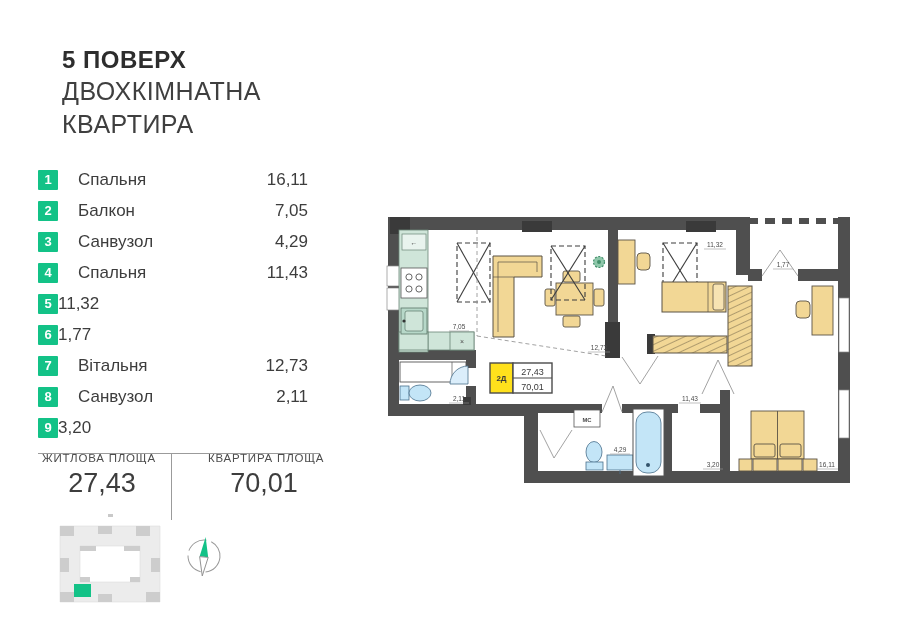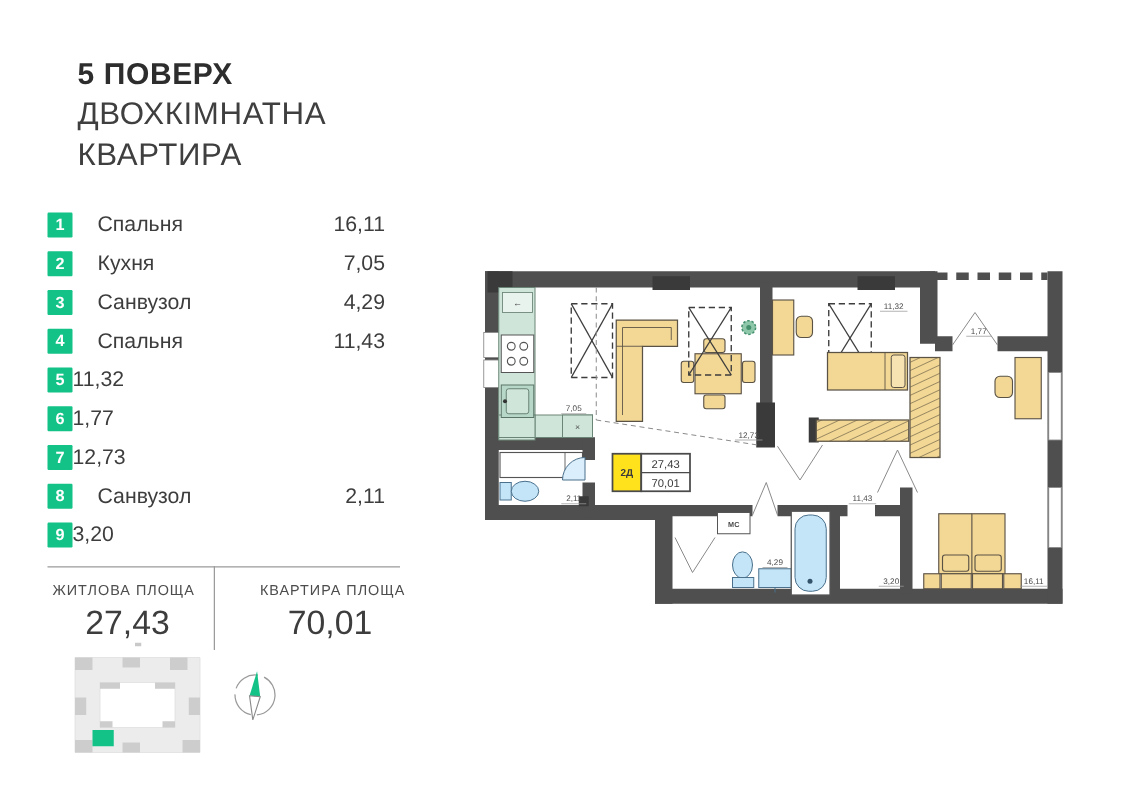--- a/index.html
+++ b/index.html
@@ -11,21 +11,21 @@
   .floor-title{font-size:24px;font-weight:bold;color:#2d2d2d;letter-spacing:.5px;margin:0 0 1px 0;}
   .subtitle{font-size:25px;font-weight:400;color:#3f3f3f;line-height:33px;letter-spacing:.5px;}
   .room-list{position:absolute;left:38px;top:164px;width:270px;}
   .room-row{display:flex;align-items:center;height:31px;}
   .badge{width:20px;height:20px;border-radius:1px;color:#fff;font-size:13px;font-weight:bold;
          display:flex;align-items:center;justify-content:center;flex:0 0 20px;}
   .room-name{margin-left:20px;font-size:17px;color:#3d3d3d;flex:1;}
   .room-area{font-size:17px;color:#3d3d3d;text-align:right;}
   .summary-divider-h{position:absolute;left:38px;top:453px;width:282px;height:1px;background:#9b9b9b;}
   .summary-divider-v{position:absolute;left:171px;top:453px;width:1px;height:67px;background:#9b9b9b;}
-  .sum-col{position:absolute;top:467px;}
+  .sum-col{position:absolute;top:452px;}
   .sum-col.col1{left:42px;width:120px;}
   .sum-col.col2{left:208px;width:112px;}
   .sum-label{font-size:11.5px;letter-spacing:.8px;color:#4d4d4d;white-space:nowrap;}
   .sum-value{font-size:27px;color:#3d3d3d;margin-top:4px;text-align:center;}
   .mini-map{position:absolute;left:50px;top:514px;}
   .compass{position:absolute;left:183px;top:530px;}
   .plan{position:absolute;left:386px;top:210px;}
   svg text{font-family:"Liberation Sans", sans-serif;}
 </style>
 </head>
@@ -40,21 +40,21 @@
 </div>
 
 <div class="room-list">
   <div class="room-row">
     <span class="badge" style="background:#13c287">1</span>
     <span class="room-name">Спальня</span>
     <span class="room-area">16,11</span>
   </div>
   <div class="room-row">
     <span class="badge" style="background:#13c287">2</span>
-    <span class="room-name">Кухня</span>
+    <span class="room-name">Балкон</span>
     <span class="room-area">7,05</span>
   </div>
   <div class="room-row">
     <span class="badge" style="background:#13c287">3</span>
     <span class="room-name">Санвузол</span>
     <span class="room-area">4,29</span>
   </div>
   <div class="room-row">
     <span class="badge" style="background:#13c287">4</span>
     <span class="room-name">Спальня</span>
@@ -63,20 +63,21 @@
   <div class="room-row">
     <span class="badge" style="background:#13c287">5</span>
     <span class="room-area">11,32</span>
   </div>
   <div class="room-row">
     <span class="badge" style="background:#13c287">6</span>
     <span class="room-area">1,77</span>
   </div>
   <div class="room-row">
     <span class="badge" style="background:#13c287">7</span>
+    <span class="room-name">Вітальня</span>
     <span class="room-area">12,73</span>
   </div>
   <div class="room-row">
     <span class="badge" style="background:#13c287">8</span>
     <span class="room-name">Санвузол</span>
     <span class="room-area">2,11</span>
   </div>
   <div class="room-row">
     <span class="badge" style="background:#13c287">9</span>
     <span class="room-area">3,20</span>

